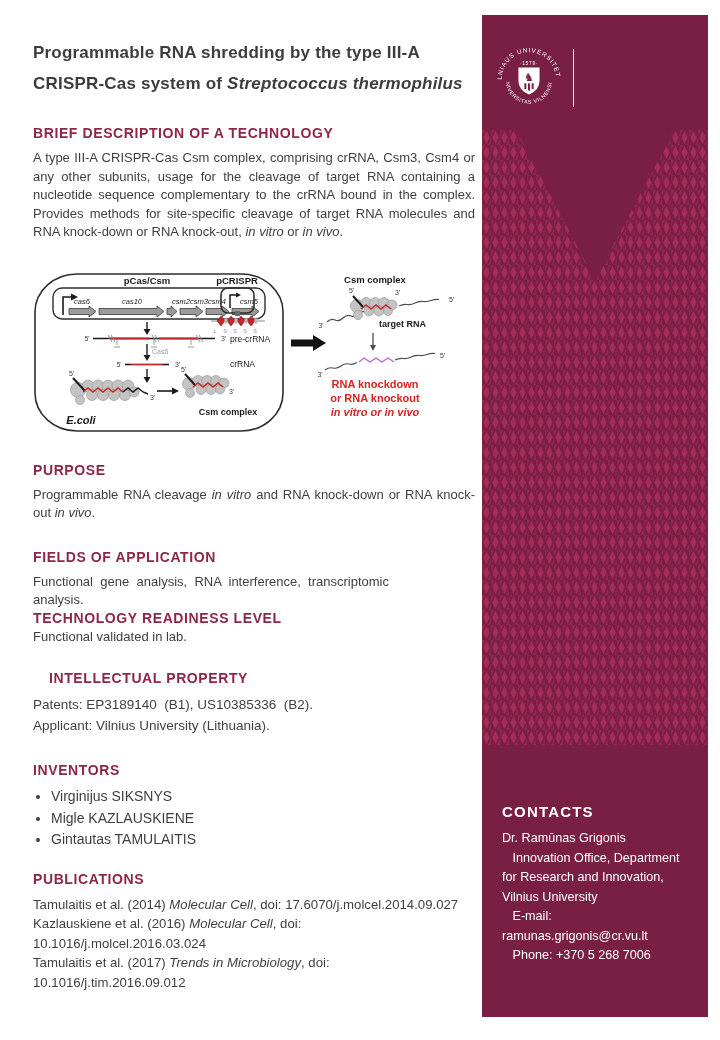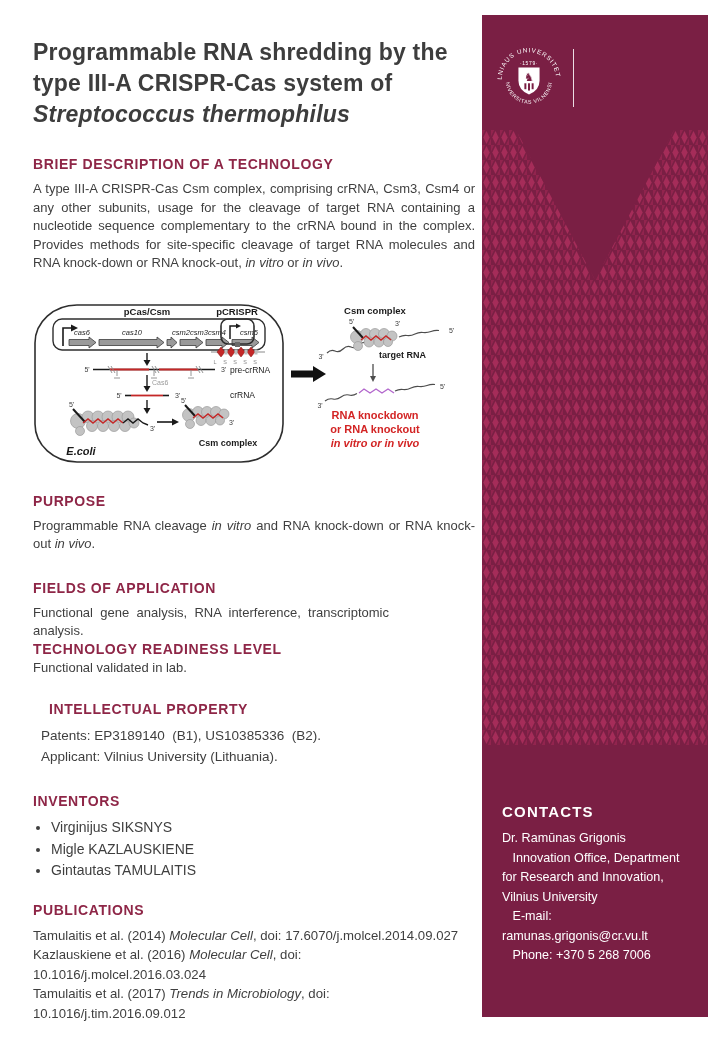--- a/index.html
+++ b/index.html
@@ -2,31 +2,31 @@
 <html><head>
 <meta charset="utf-8">
 <style>
   html,body{margin:0;padding:0;}
   body{
     width:720px;height:1040px;position:relative;background:#ffffff;
     font-family:"Liberation Sans", sans-serif;color:#3f3f3f;overflow:hidden;
   }
   .content{position:absolute;left:33px;top:0;width:442px;}
   h1{
-    margin:37px 0 0 0;font-size:23px;line-height:31px;font-weight:bold;
+    margin:37px 0 0 0;font-size:17px;line-height:31px;font-weight:bold;
     color:#3d3d3d;letter-spacing:.2px;
   }
   .sec-heading{
     font-size:14px;font-weight:bold;color:#8e2647;letter-spacing:.6px;margin:0;
   }
   .mt-brief{margin-top:26px;}
   .body-text{font-size:13px;line-height:18.5px;text-align:justify;margin:8px 0 0 0;}
   .fields-body{width:356px;}
   .figure-wrap{margin-top:24px;}
-  .ip-line{font-size:13.5px;line-height:21px;white-space:pre;margin-left:8px;}
+  .ip-line{font-size:13.5px;line-height:21px;white-space:pre;}
   .inv-list{margin:8px 0 0 0;padding:0 0 0 18px;}
   .inv-list li{font-size:14px;line-height:21.5px;}
   .pubs{margin-top:8px;}
   .pub{font-size:13.2px;line-height:19.5px;}
   
   .sidebar{
     position:absolute;left:482px;top:15px;width:226px;height:1002px;
     background:#7a1f44;
   }
   .logo-row{

